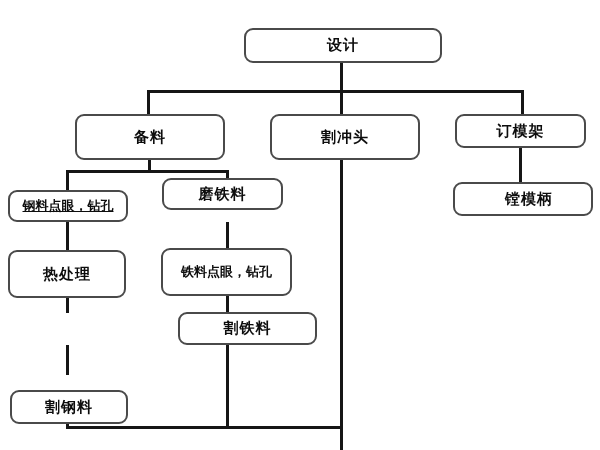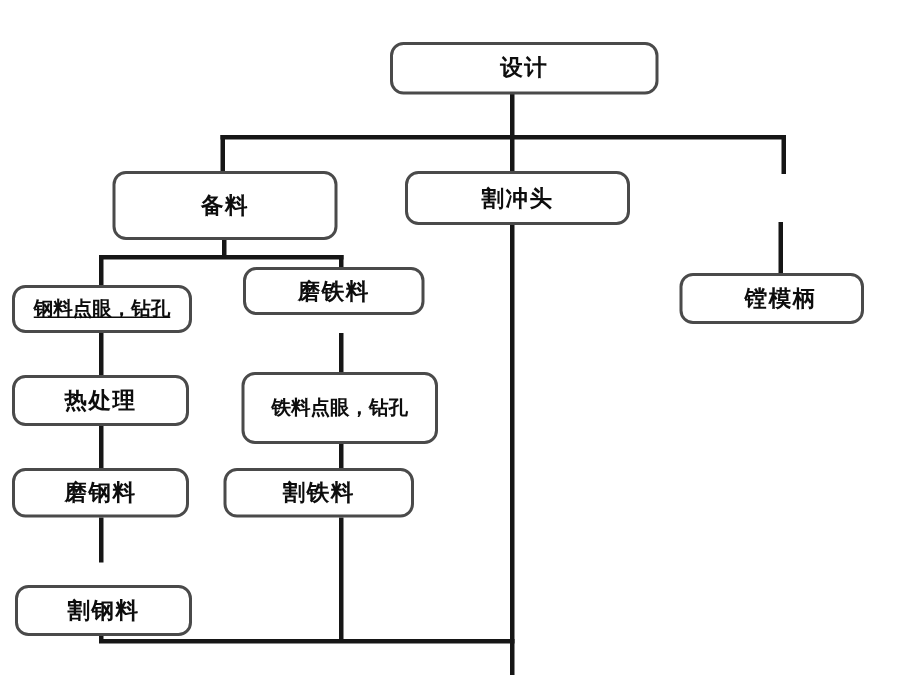--- a/index.html
+++ b/index.html
@@ -40,36 +40,36 @@
   <div class="line" style="left:66px; top:284px; width:3px; height:29px;"></div>
   <div class="line" style="left:66px; top:345px; width:3px; height:30px;"></div>
   <div class="line" style="left:66px; top:408px; width:3px; height:20px;"></div>
   <div class="line" style="left:226px; top:222px; width:3px; height:27px;"></div>
   <div class="line" style="left:226px; top:282px; width:3px; height:31px;"></div>
   <div class="line" style="left:226px; top:345px; width:3px; height:83px;"></div>
   <div class="line" style="left:66px; top:426px; width:277px; height:3px;"></div>
   <div class="line" style="left:340px; top:148px; width:3px; height:302px;"></div>
   <div class="line" style="left:519px; top:148px; width:3px; height:35px;"></div>
 
-  <div class="node" style="left:260px; top:28px; width:179px; height:35px;">设计</div>
+  <div class="node" style="left:244px; top:28px; width:198px; height:35px;">设计</div>
 
   <div class="node" style="left:75px; top:114px; width:150px; height:46px;">备料</div>
 
-  <div class="node" style="left:270px; top:114px; width:150px; height:36px;">割冲头</div>
+  <div class="node" style="left:270px; top:114px; width:150px; height:46px;">割冲头</div>
 
+  <div class="node" style="left:455px; top:114px; width:131px; height:34px;">订模架</div>
 
-  <div class="node" style="left:453px; top:182px; width:123px; height:34px;padding-left:12px;">镗模柄</div>
+  <div class="node" style="left:453px; top:182px; width:140px; height:34px;padding-left:12px;">镗模柄</div>
 
   <div class="node small" style="left:8px; top:190px; width:120px; height:32px;text-decoration:underline;">钢料点眼，钻孔</div>
 
-  <div class="node" style="left:8px; top:250px; width:118px; height:34px;">热处理</div>
+  <div class="node" style="left:8px; top:250px; width:118px; height:48px;">热处理</div>
 
-  <div class="node" style="left:8px; top:312px; width:118px; height:33px;">磨钢料</div>
 
   <div class="node" style="left:10px; top:374px; width:118px; height:34px;margin-top:16px;">割钢料</div>
 
   <div class="node" style="left:162px; top:178px; width:121px; height:32px;">磨铁料</div>
 
   <div class="node small" style="left:161px; top:248px; width:131px; height:48px;">铁料点眼，钻孔</div>
 
-  <div class="node" style="left:149px; top:312px; width:127px; height:33px;">割铁料</div>
+  <div class="node" style="left:178px; top:312px; width:139px; height:33px;">割铁料</div>
 
 </div>
 
 </body></html>

